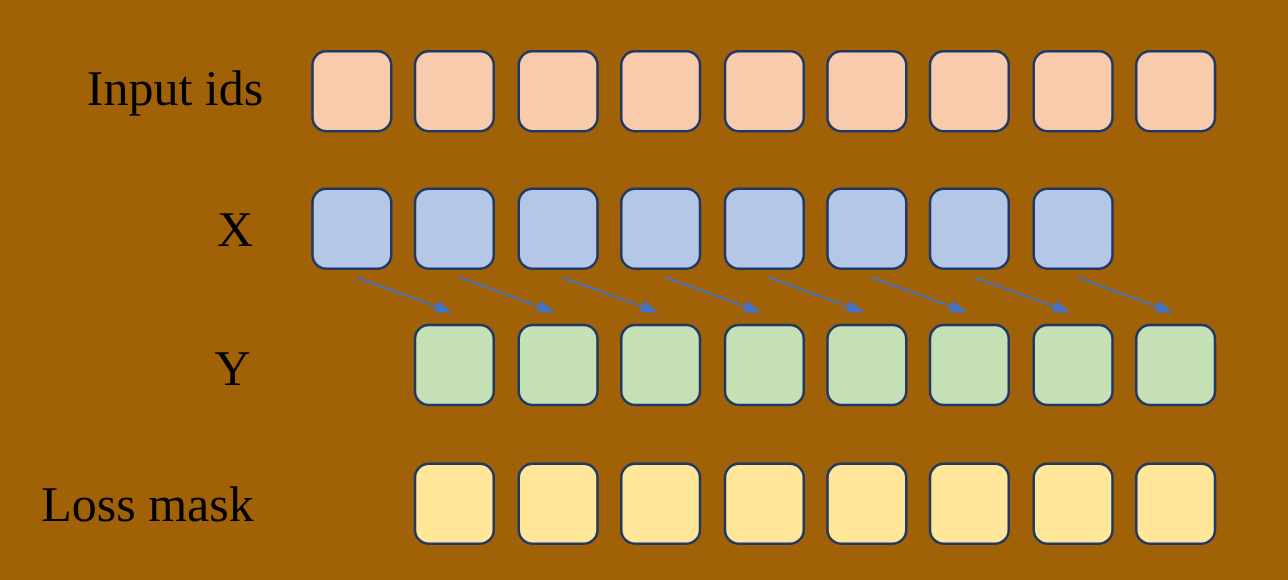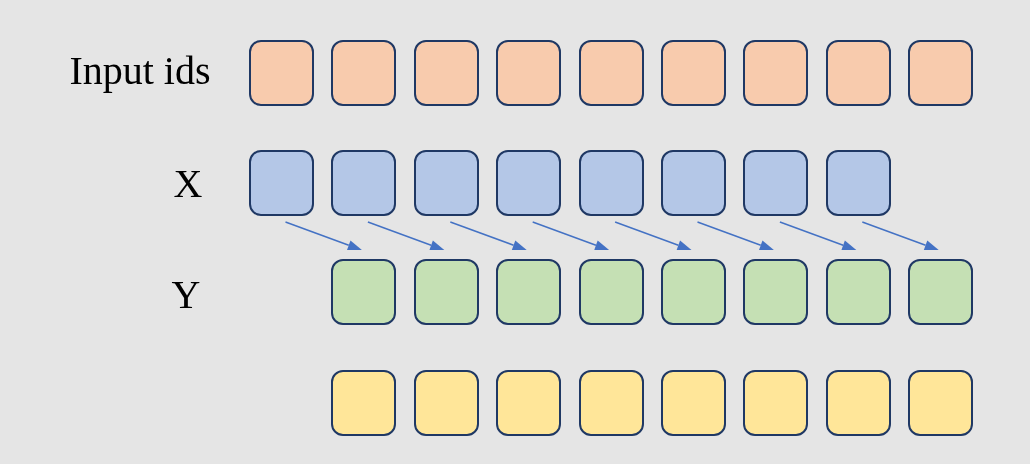--- a/index.html
+++ b/index.html
@@ -4,21 +4,21 @@
 <style>
   html, body {
     margin: 0;
     padding: 0;
     background: #ffffff;
   }
   .canvas {
     position: relative;
     width: 1030px;
     height: 464px;
-    background: #e5e5e5;
+    background: #a16207;
     overflow: hidden;
     font-family: "Liberation Serif", "DejaVu Serif", serif;
   }
   .label {
     position: absolute;
     transform: translate(-50%, -50%);
     font-size: 40px;
     color: #000000;
     white-space: nowrap;
     line-height: 1;
@@ -49,20 +49,21 @@
 <body>
 
 <div class="canvas">
 
   <div class="label lbl-input-ids">Input ids</div>
 
   <div class="label lbl-x">X</div>
 
   <div class="label lbl-y">Y</div>
 
+  <div class="label lbl-loss-mask">Loss mask</div>
 
   <div class="rows-layer">
     <div>
         <div class="token-square" style="left: 249px; top: 40px; background: rgb(248, 203, 173); border-color: rgb(31, 56, 100);"></div>
         <div class="token-square" style="left: 331.4px; top: 40px; background: rgb(248, 203, 173); border-color: rgb(31, 56, 100);"></div>
         <div class="token-square" style="left: 413.8px; top: 40px; background: rgb(248, 203, 173); border-color: rgb(31, 56, 100);"></div>
         <div class="token-square" style="left: 496.2px; top: 40px; background: rgb(248, 203, 173); border-color: rgb(31, 56, 100);"></div>
         <div class="token-square" style="left: 578.6px; top: 40px; background: rgb(248, 203, 173); border-color: rgb(31, 56, 100);"></div>
         <div class="token-square" style="left: 661px; top: 40px; background: rgb(248, 203, 173); border-color: rgb(31, 56, 100);"></div>
         <div class="token-square" style="left: 743.4px; top: 40px; background: rgb(248, 203, 173); border-color: rgb(31, 56, 100);"></div>

